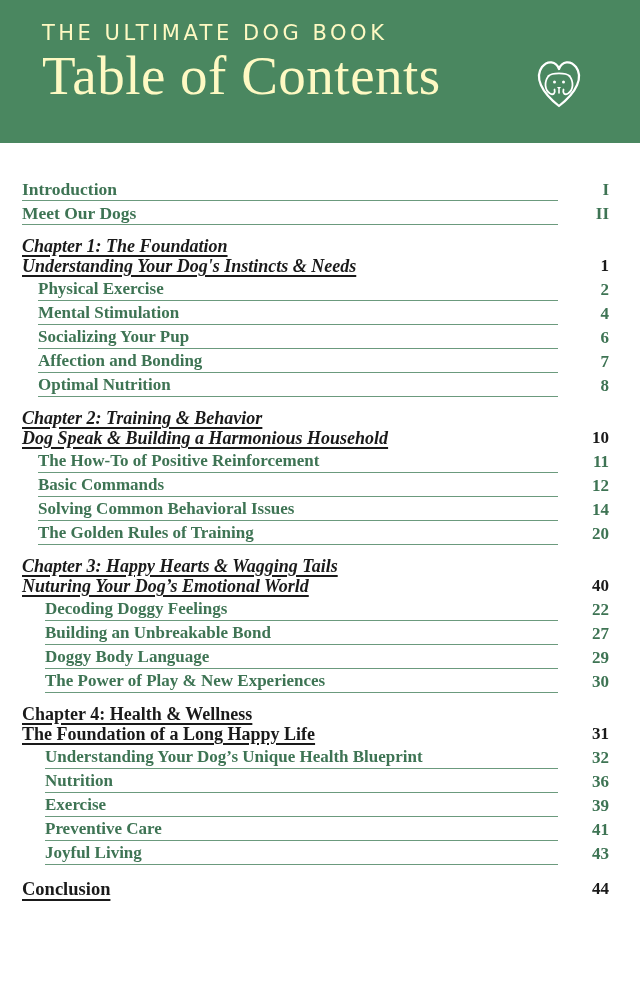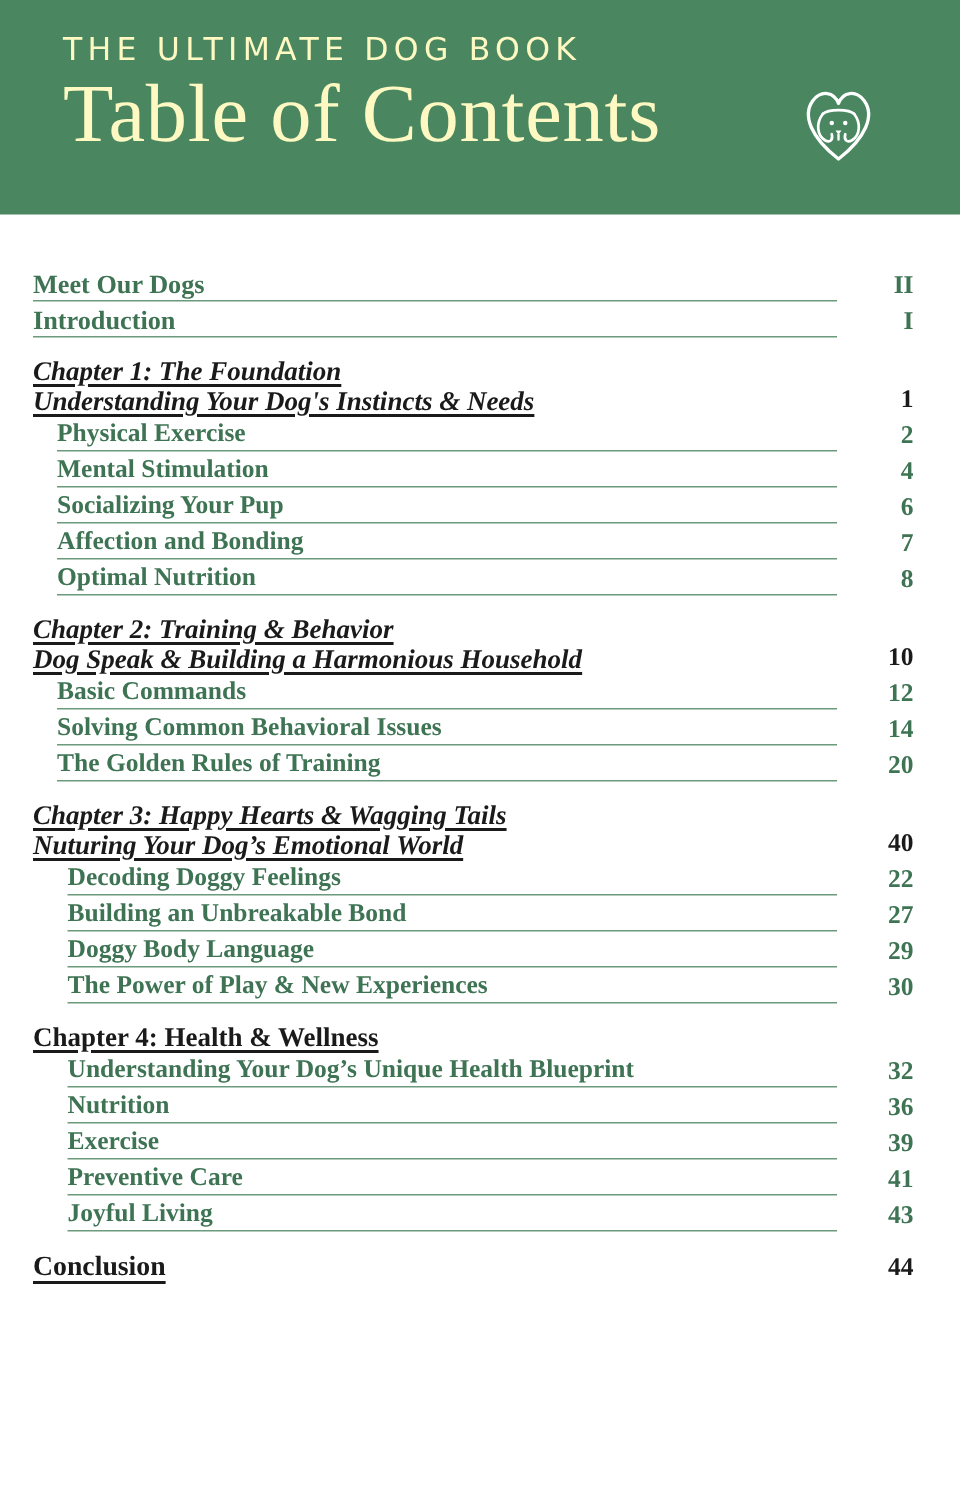--- a/index.html
+++ b/index.html
@@ -63,21 +63,21 @@
     padding-right: 3px;
     font-weight: 700;
     font-size: 17px;
     line-height: 1.1;
     padding-bottom: 1px;
   }
   .num.green { color: var(--entry-green, #3e7454); }
   .num.dark  { color: var(--heading-dark, #1a1a1a); }
 
   .chapter-block { margin-top: 12px; }
-  .ch-line { display: flex; align-items: center; height: 20px; }
+  .ch-line { display: flex; align-items: flex-start; height: 20px; }
   .ch-text {
     font-size: 18px;
     font-weight: 700;
     font-style: italic;
     color: var(--heading-dark, #1a1a1a);
     text-decoration: underline;
     text-decoration-thickness: 1.5px;
     text-underline-offset: 3px;
     line-height: 1.05;
     white-space: nowrap;
@@ -116,30 +116,30 @@
       <circle cx="26.5" cy="30" r="1.5" fill="#ffffff"></circle>
       <circle cx="35.5" cy="30" r="1.5" fill="#ffffff"></circle>
       <path d="M29 35 L33 35 L31 37.8 Z" fill="#ffffff"></path>
       <path d="M31 37.8 L31 41" stroke="#ffffff" stroke-width="1.6" stroke-linecap="round"></path>
     </svg>
   </header>
 
   <main class="toc" id="toc-root">
       <div class="row front-row">
         <span class="leader">
+          <span class="entry-label">Introduction</span>
+        </span>
+        <span class="num green">I</span>
+      </div>
+      <div class="row front-row">
+        <span class="leader">
           <span class="entry-label">Meet Our Dogs</span>
         </span>
         <span class="num green">II</span>
       </div>
-      <div class="row front-row">
-        <span class="leader">
-          <span class="entry-label">Introduction</span>
-        </span>
-        <span class="num green">I</span>
-      </div>
       <div class="chapter-block">
         <div class="ch-line">
           <span class="ch-text">Chapter 1: The Foundation</span>
         </div>
         <div class="ch-line">
           <span class="ch-text">Understanding Your Dog's Instincts &amp; Needs</span>
           <span class="spacer"></span>
           <span class="num dark">1</span>
         </div>
         <div class="row sub-row indent-a">
@@ -177,20 +177,26 @@
         <div class="ch-line">
           <span class="ch-text">Chapter 2: Training &amp; Behavior</span>
         </div>
         <div class="ch-line">
           <span class="ch-text">Dog Speak &amp; Building a Harmonious Household</span>
           <span class="spacer"></span>
           <span class="num dark">10</span>
         </div>
         <div class="row sub-row indent-a">
           <span class="leader">
+            <span class="entry-label">The How-To of Positive Reinforcement</span>
+          </span>
+          <span class="num green">11</span>
+        </div>
+        <div class="row sub-row indent-a">
+          <span class="leader">
             <span class="entry-label">Basic Commands</span>
           </span>
           <span class="num green">12</span>
         </div>
         <div class="row sub-row indent-a">
           <span class="leader">
             <span class="entry-label">Solving Common Behavioral Issues</span>
           </span>
           <span class="num green">14</span>
         </div>
@@ -231,20 +237,25 @@
         <div class="row sub-row indent-b">
           <span class="leader">
             <span class="entry-label">The Power of Play &amp; New Experiences</span>
           </span>
           <span class="num green">30</span>
         </div>
       </div>
       <div class="chapter-block">
         <div class="ch-line">
           <span class="ch-text upright">Chapter 4: Health &amp; Wellness</span>
+        </div>
+        <div class="ch-line">
+          <span class="ch-text upright">The Foundation of a Long Happy Life</span>
+          <span class="spacer"></span>
+          <span class="num dark">31</span>
         </div>
         <div class="row sub-row indent-b">
           <span class="leader">
             <span class="entry-label">Understanding Your Dog’s Unique Health Blueprint</span>
           </span>
           <span class="num green">32</span>
         </div>
         <div class="row sub-row indent-b">
           <span class="leader">
             <span class="entry-label">Nutrition</span>

